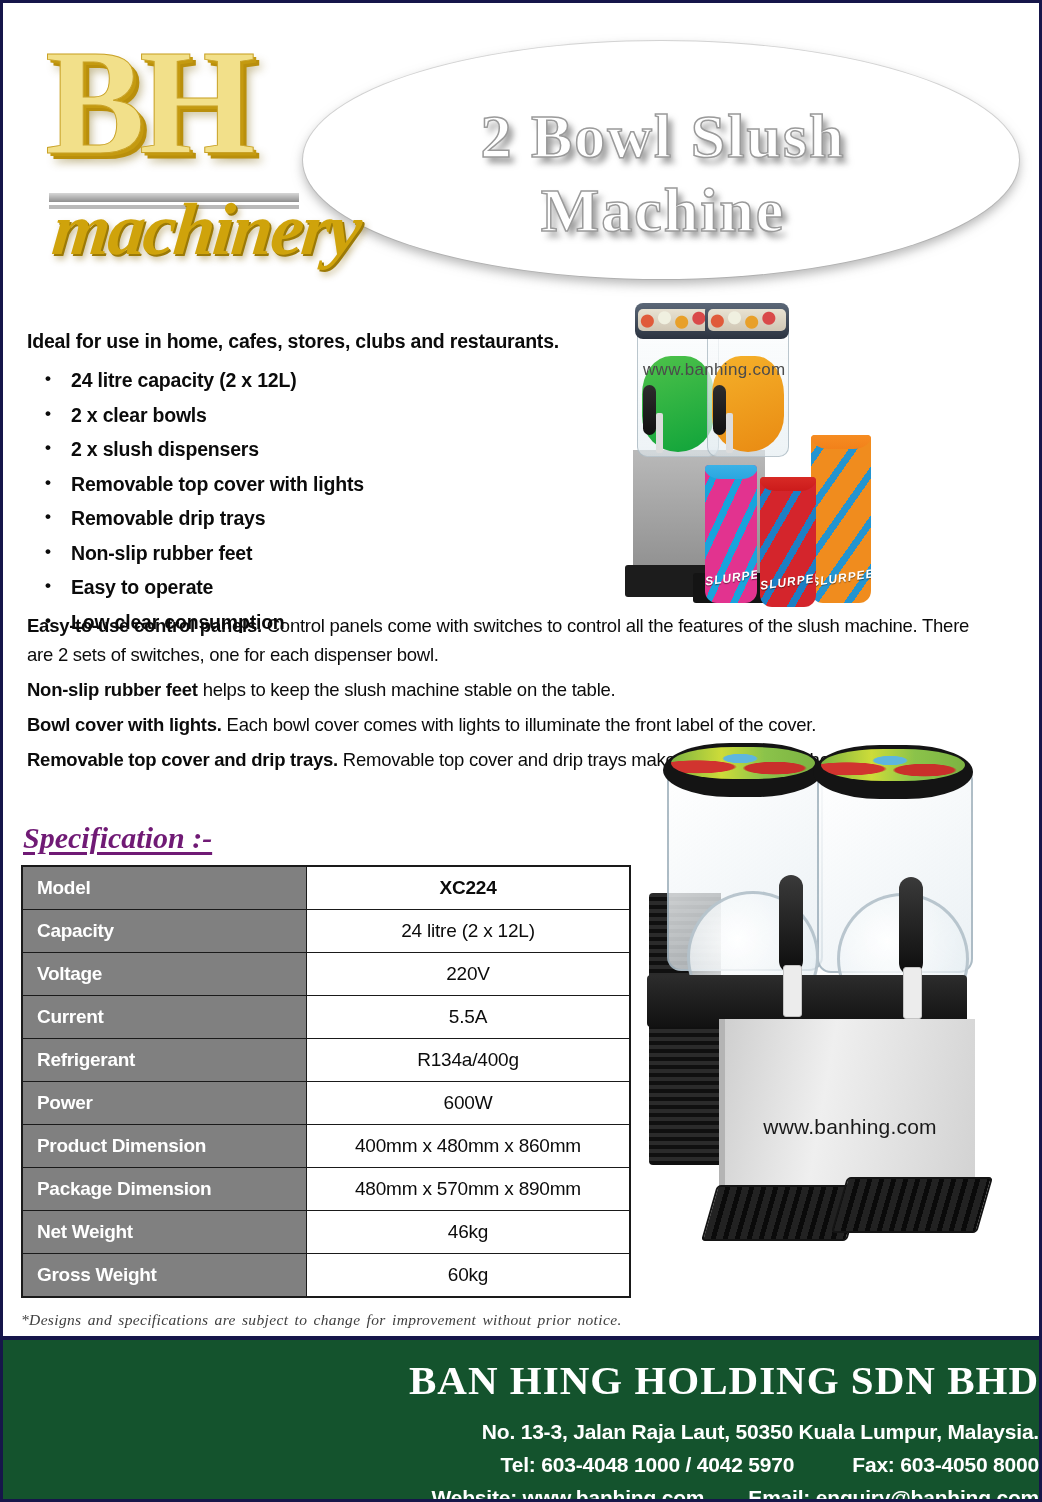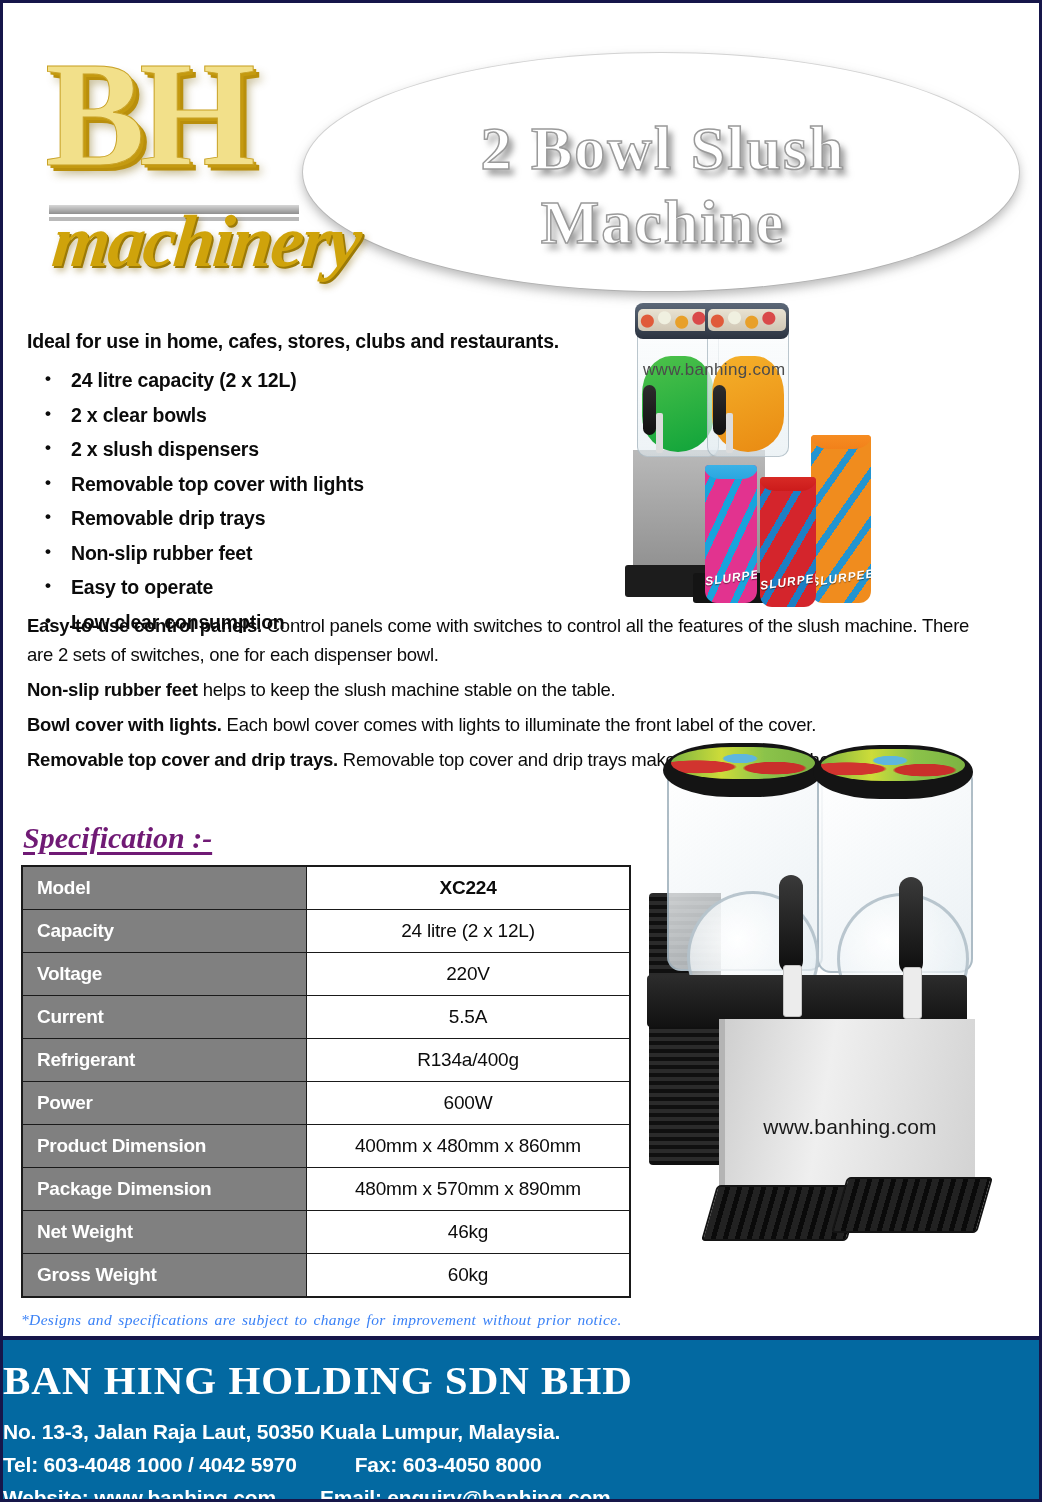--- a/index.html
+++ b/index.html
@@ -9,21 +9,21 @@
   }
   .page{
     position:relative;width:1042px;height:1502px;
     background:#ffffff;
     box-sizing:border-box;
     border:3px solid #16164a;
     overflow:hidden;
   }
 
   
-  .header{position:absolute;left:0;top:0;width:1036px;height:290px;margin-top:12px;}
+  .header{position:absolute;left:0;top:0;width:1036px;height:290px;}
 
   .oval{
     position:absolute;left:300px;top:38px;width:716px;height:238px;
     background:#ffffff;border-radius:50%;
     box-shadow:0 5px 11px rgba(120,120,120,.55), 0 0 0 1px rgba(190,190,190,.55);
   }
 
   .logo{position:absolute;left:42px;top:34px;width:280px;height:240px;}
   .logo-bh{
     font-family:"Liberation Serif", serif;
@@ -123,31 +123,31 @@
   }
   table.spec td.v{
     background:#ffffff;color:#0b0b0b;text-align:center;
     letter-spacing:-.2px;
   }
   table.spec tr:first-child td.v{font-weight:bold;}
 
   .footnote{
     position:absolute;left:18px;top:1308px;
     font-family:"Liberation Serif", serif;
-    font-style:italic;font-size:15.5px;color:#3b82f6;
+    font-style:italic;font-size:15.5px;color:#404040;
     letter-spacing:.35px;
     word-spacing:2px;
   }
 
   
   .footer{
     position:absolute;left:0;bottom:0;width:1036px;height:159px;
-    background:#0369a1;
+    background:#14532d;
     border-top:4px solid #16164a;
-    text-align:left;color:#ffffff;
+    text-align:right;color:#ffffff;
   }
   .company{
     font-family:"Liberation Serif", serif;
     font-weight:bold;font-size:41px;letter-spacing:1px;
     margin-top:16px;
   }
   .addr{
     font-size:21px;font-weight:bold;margin-top:16px;letter-spacing:-.2px;
   }
   .row2,.row3{

